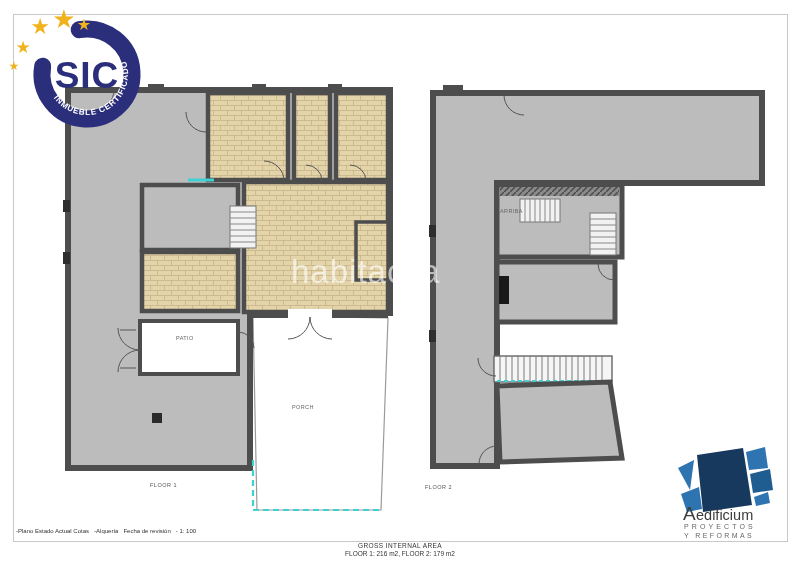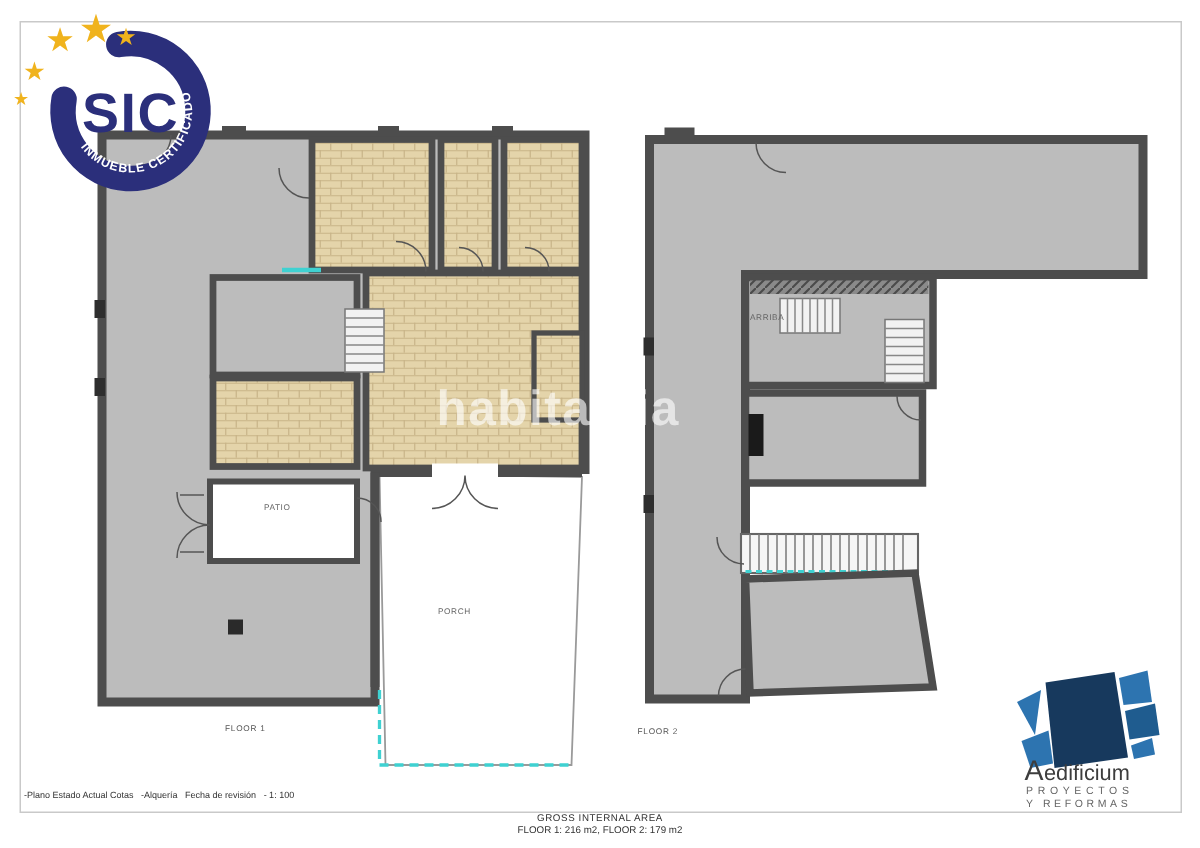--- a/index.html
+++ b/index.html
@@ -4,21 +4,21 @@
 <style>
   html,body{margin:0;padding:0;background:#ffffff;}
   body{width:800px;height:565px;position:relative;overflow:hidden;
        font-family:"Liberation Sans", sans-serif;}
   .abs{position:absolute;}
   #frame{left:13px;top:14px;width:773px;height:526px;border:1px solid #c9c9c9;}
   #plans{left:0;top:0;}
   svg text{font-family:"Liberation Sans", sans-serif;}
   .planlabel{font-size:5.5px;fill:#555;letter-spacing:.5px;}
   .roomlabel{font-size:5.5px;fill:#666;letter-spacing:.4px;}
-  #watermark{left:291px;top:253px;font-size:33px;font-weight:bold;
+  #watermark{left:291px;top:253px;font-size:33px;font-weight:normal;
              color:rgba(255,255,255,.62);letter-spacing:1px;}
   #footer-note{left:16px;top:528px;font-size:6px;color:#333;white-space:pre;}
   #footer-center{left:0;top:542px;width:800px;text-align:center;color:#333;}
   #footer-center .t1{font-size:6.5px;letter-spacing:.4px;}
   #footer-center .t2{font-size:6.5px;margin-top:1px;}
 </style>
 </head>
 <body>
 
 <div id="frame" class="abs"></div>

